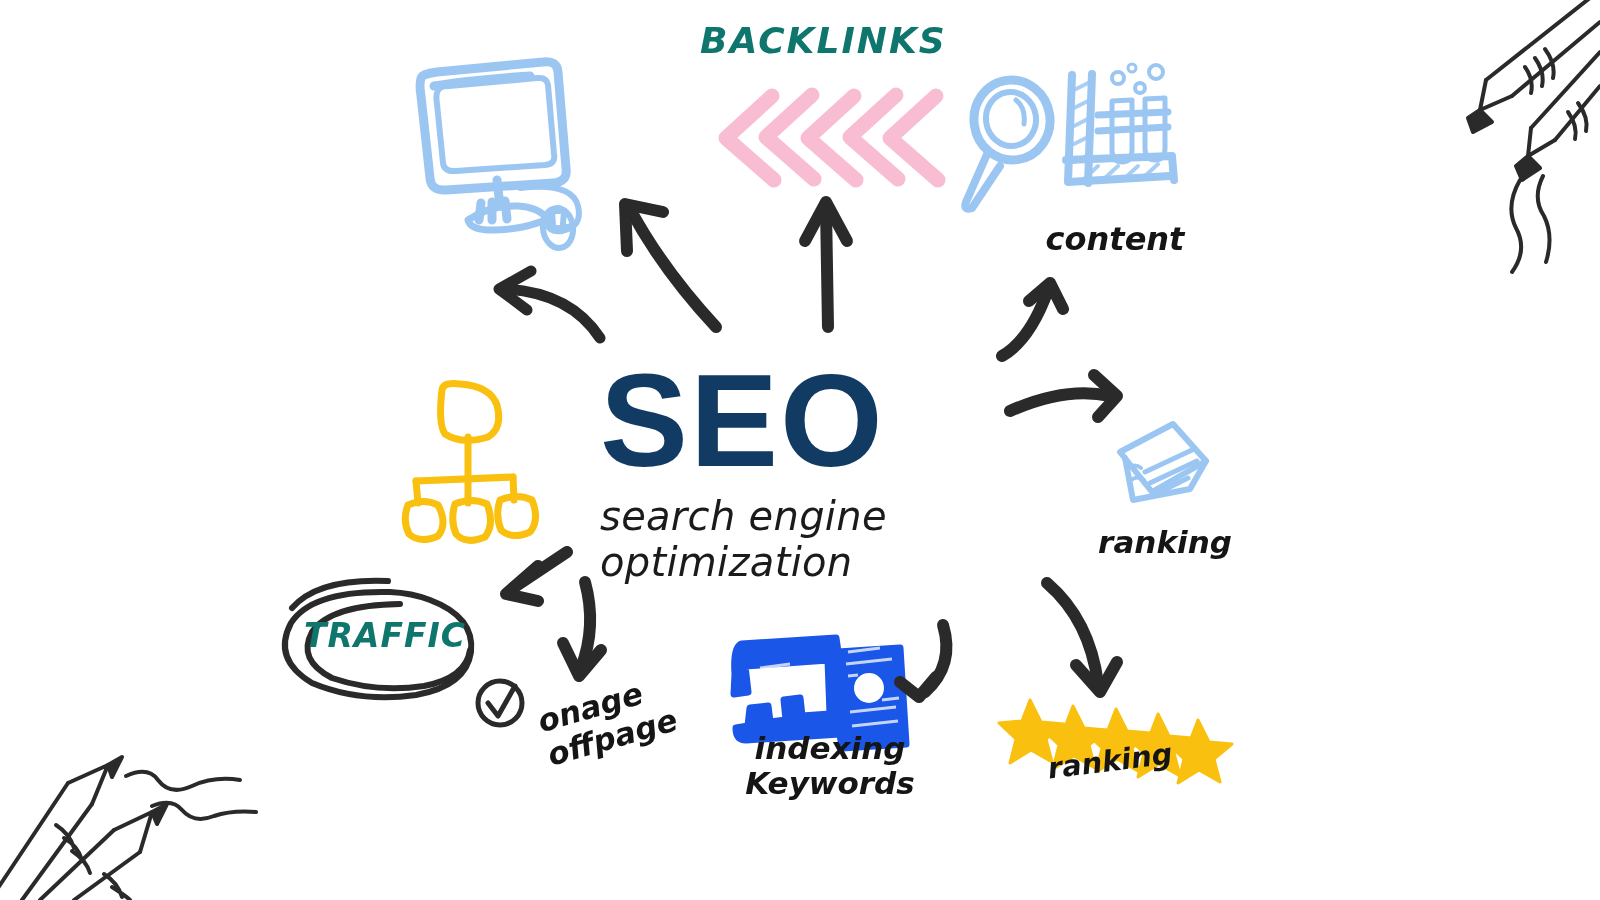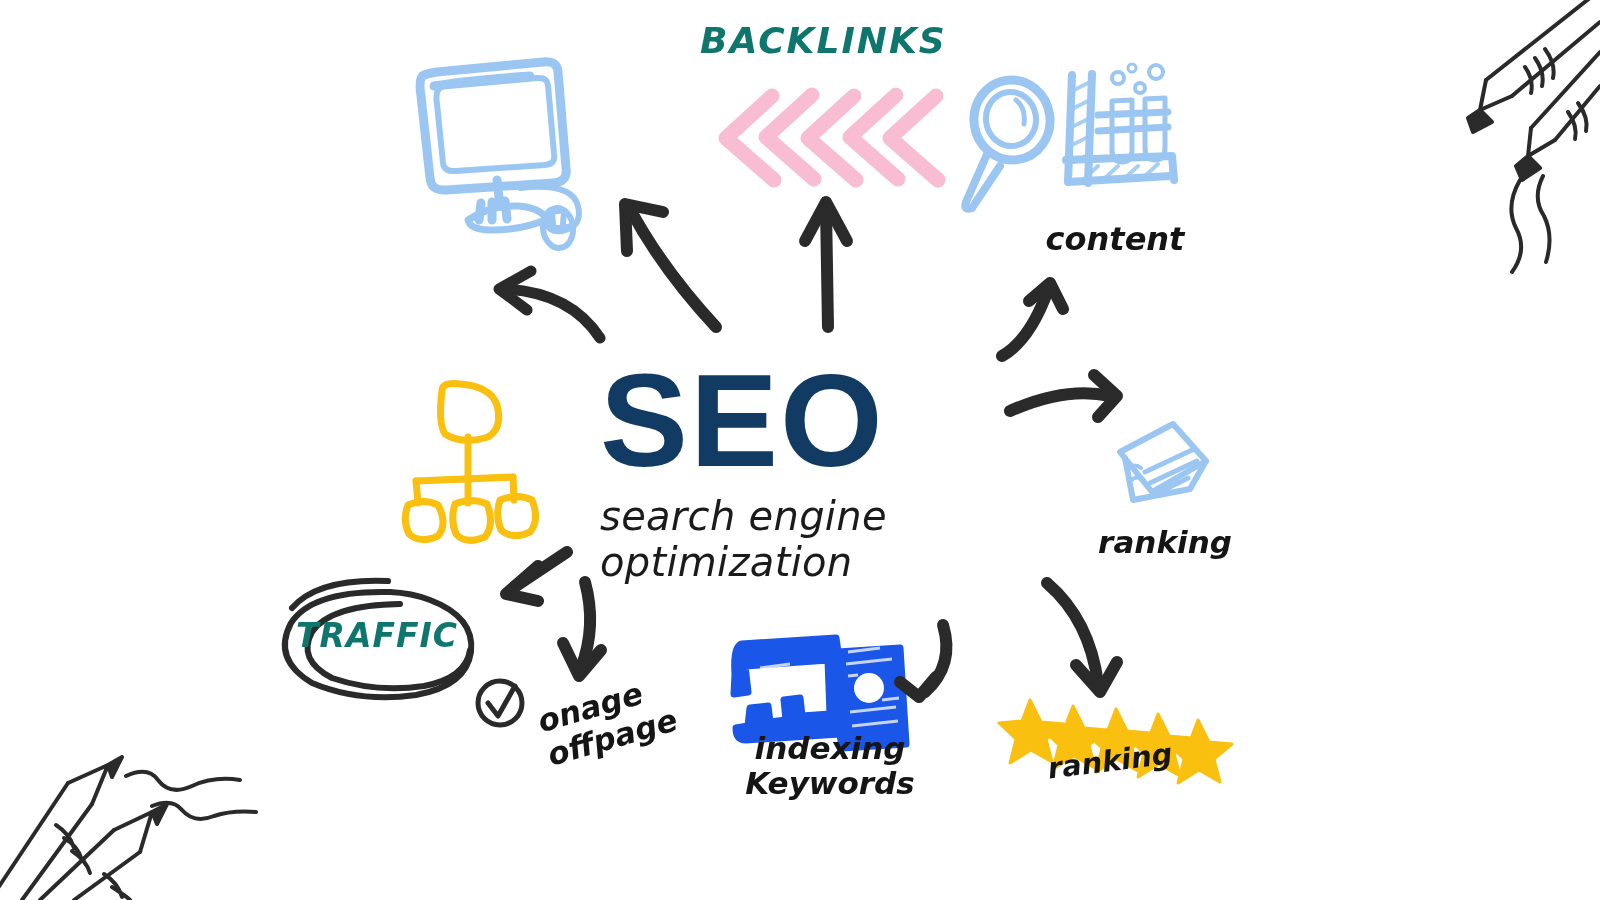--- a/index.html
+++ b/index.html
@@ -62,21 +62,21 @@
     font-style: italic;
   }
 
   #label-site-architecture { left: 282px; top: 268px; width: 215px; font-size: 30px; text-align: center; }
   #label-backlinks { left: 700px; top: 20px; width: 230px; font-size: 36px; text-align: center; letter-spacing: 2px; }
   #label-analysis { left: 1020px; top: 222px; width: 190px; font-size: 32px; text-align: center; }
   #label-content  { left: 1075px; top: 525px; width: 180px; font-size: 31px; text-align: center; }
   #label-ranking  { left: 1030px; top: 745px; width: 160px; font-size: 29px; text-align: center; transform: rotate(-7deg); }
   #label-indexing { left: 700px; top: 731px; width: 260px; font-size: 31px; text-align: center; }
   #label-onpage   { left: 540px; top: 680px; width: 175px; font-size: 31px; text-align: left; transform: rotate(-16deg); }
-  #label-traffic  { left: 296px; top: 616px; width: 170px; font-size: 33px; text-align: left; }
+  #label-traffic  { left: 296px; top: 616px; width: 170px; font-size: 33px; text-align: right; }
 
   svg.layer { position: absolute; left: 0; top: 0; width: 1600px; height: 900px; pointer-events: none; }
 </style>
 </head>
 <body>
 
 <div id="canvas">
 
   <svg class="layer" viewBox="0 0 1600 900">
 

